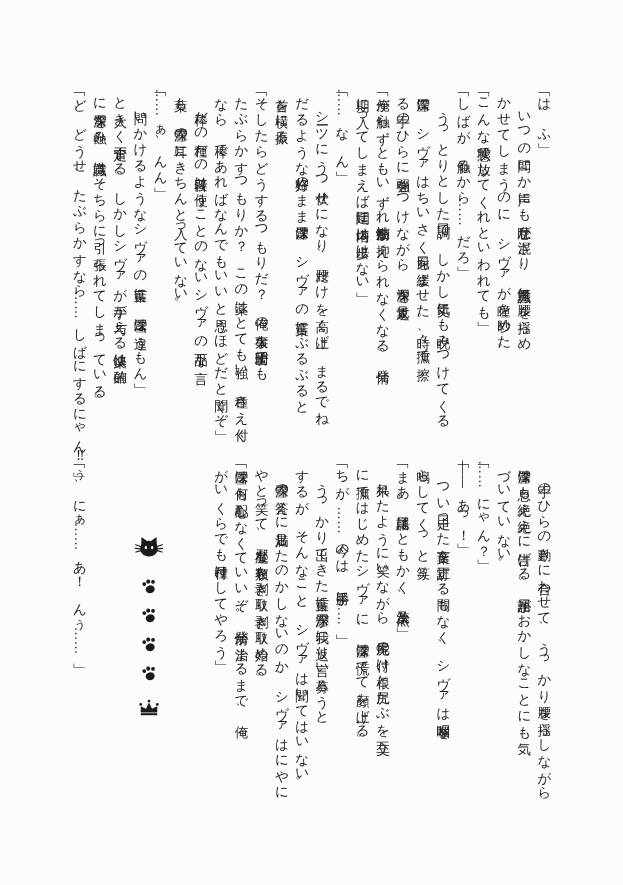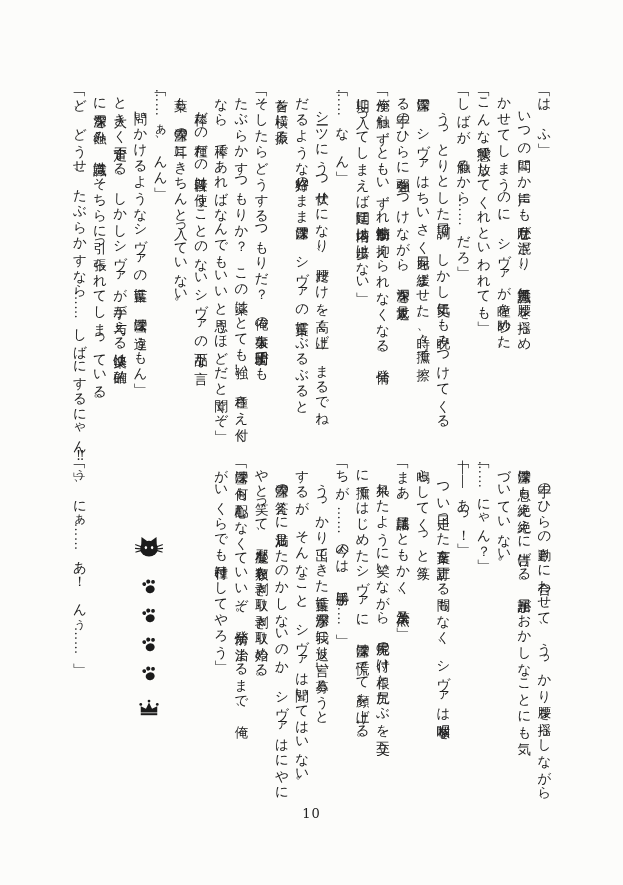--- a/index.html
+++ b/index.html
@@ -108,14 +108,13 @@
       <svg class="icon icon-paw-print">
         <use href="#sym-paw-print"></use>
       </svg>
       <svg class="icon icon-paw-print">
         <use href="#sym-paw-print"></use>
       </svg>
       <svg class="icon icon-crown">
         <use href="#sym-crown"></use>
       </svg>
     </div>
-  <div class="page-number">10</div>
 </div>
 
 </body></html>

